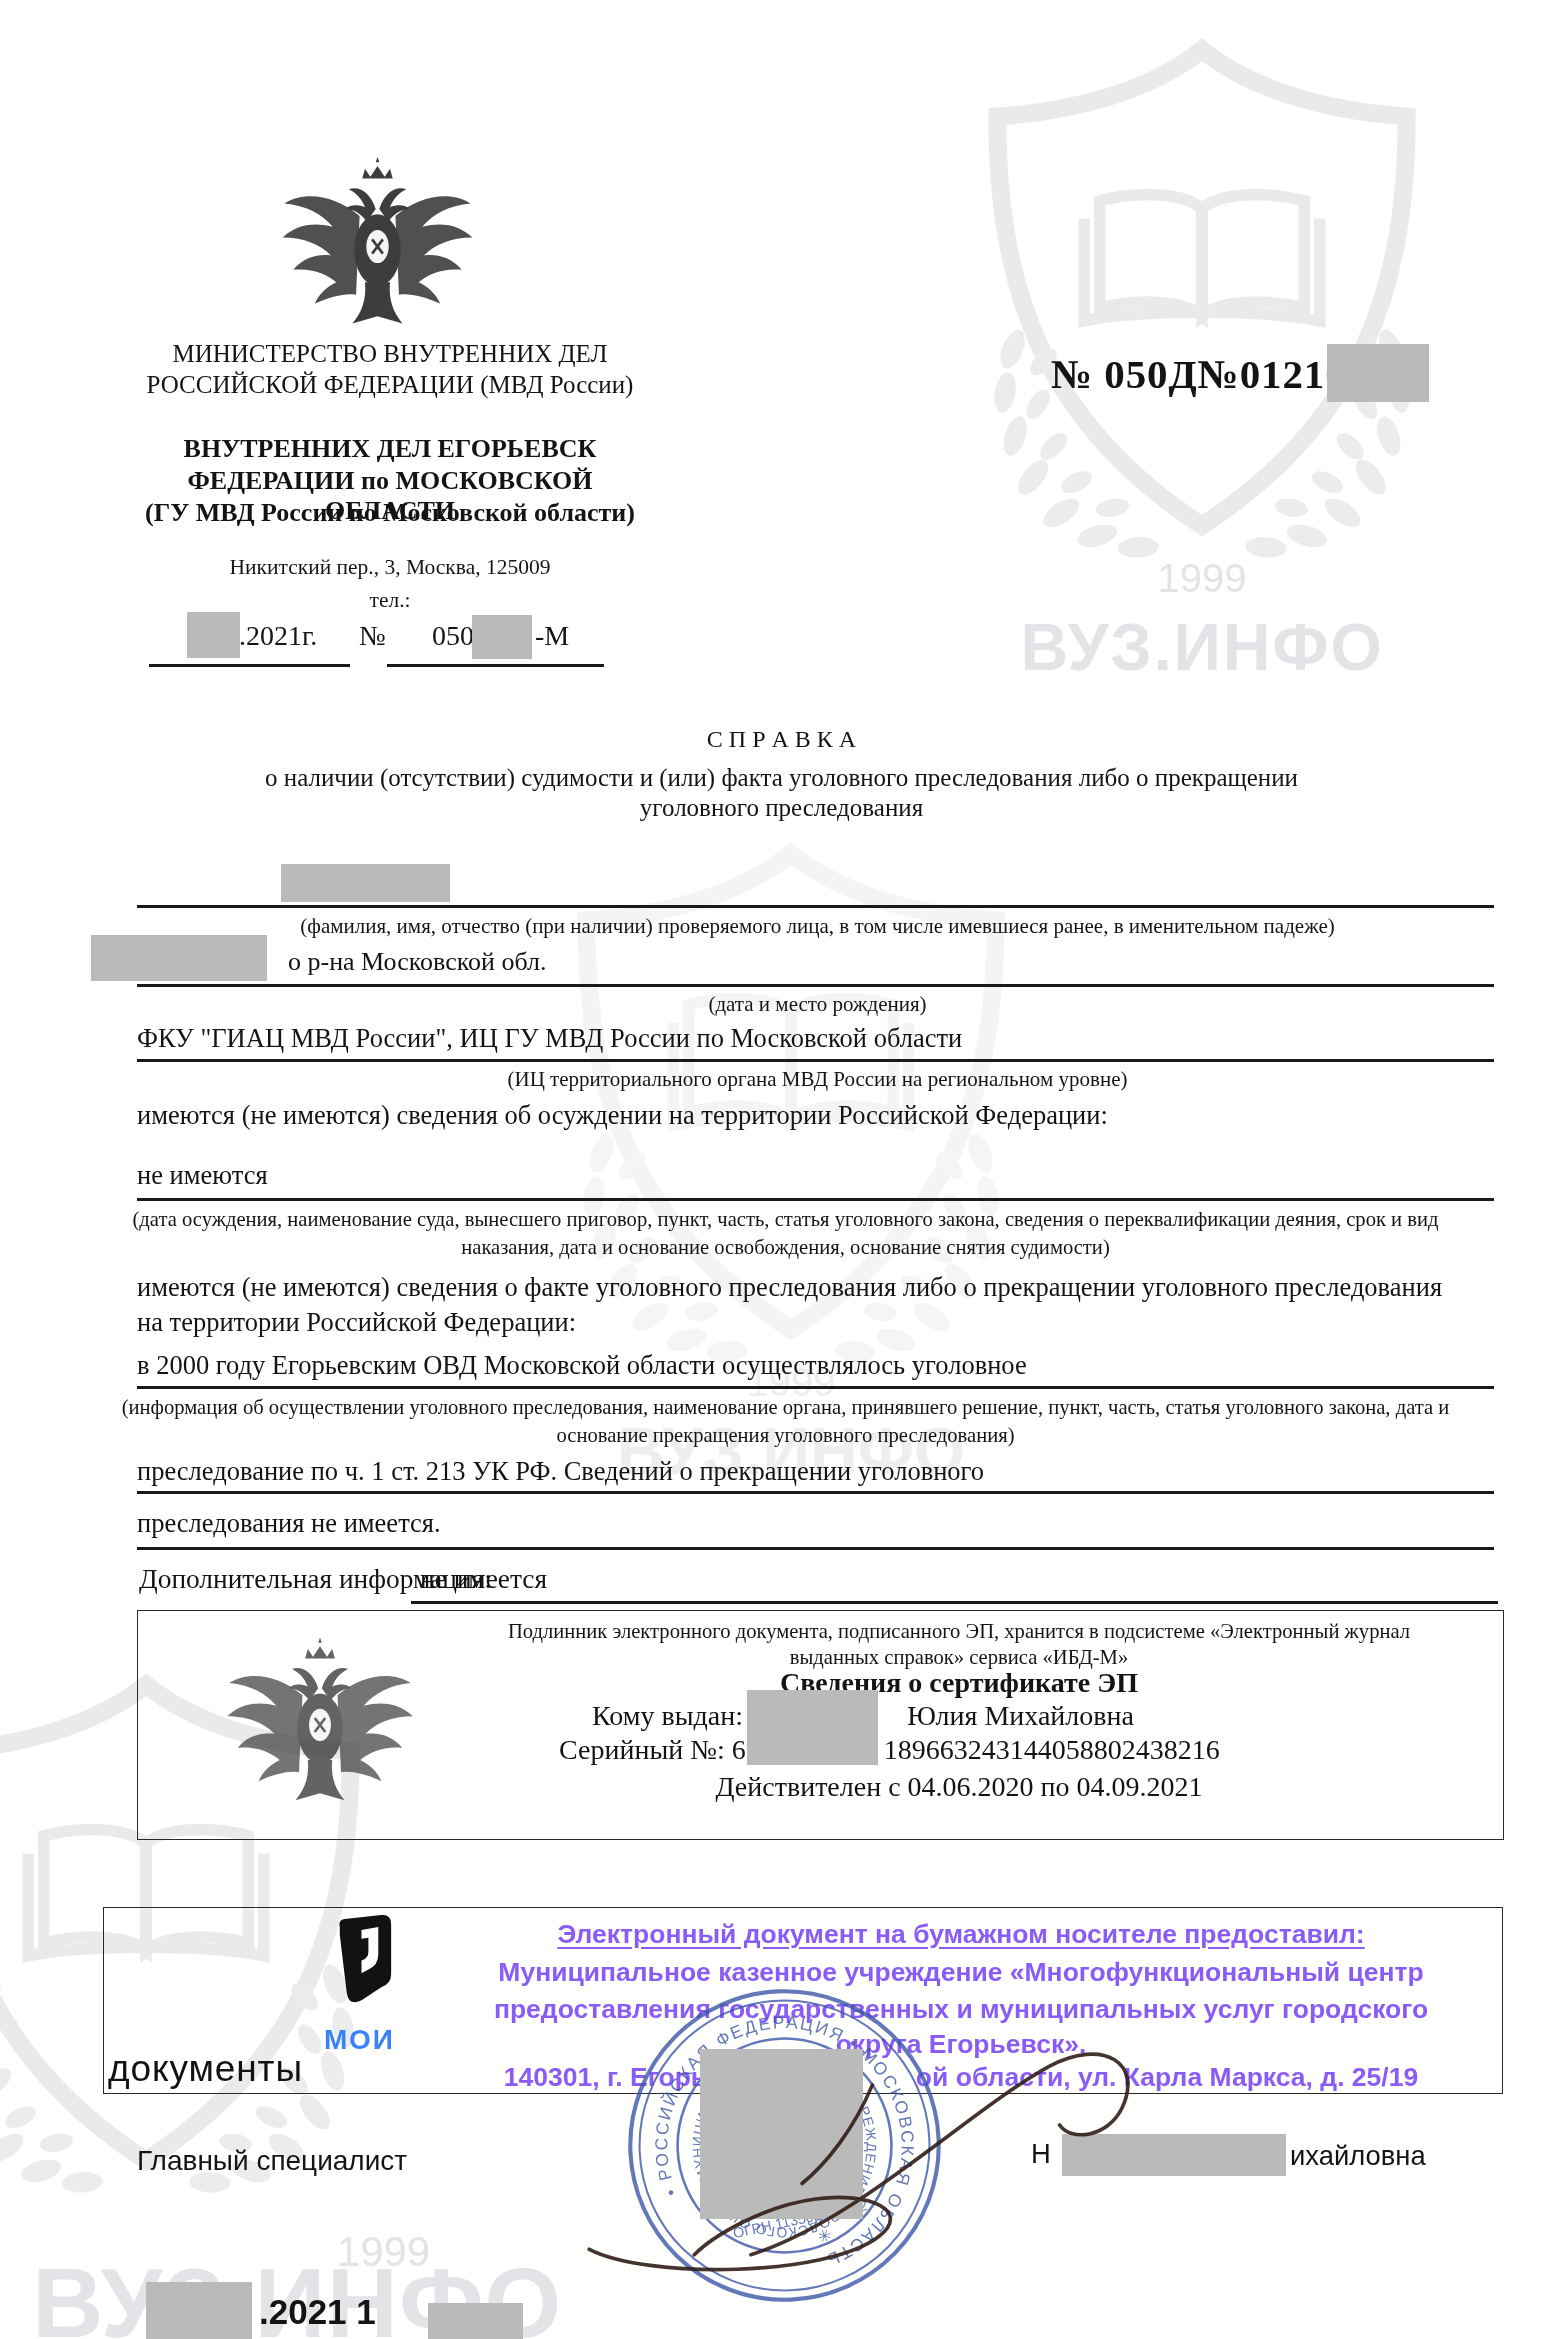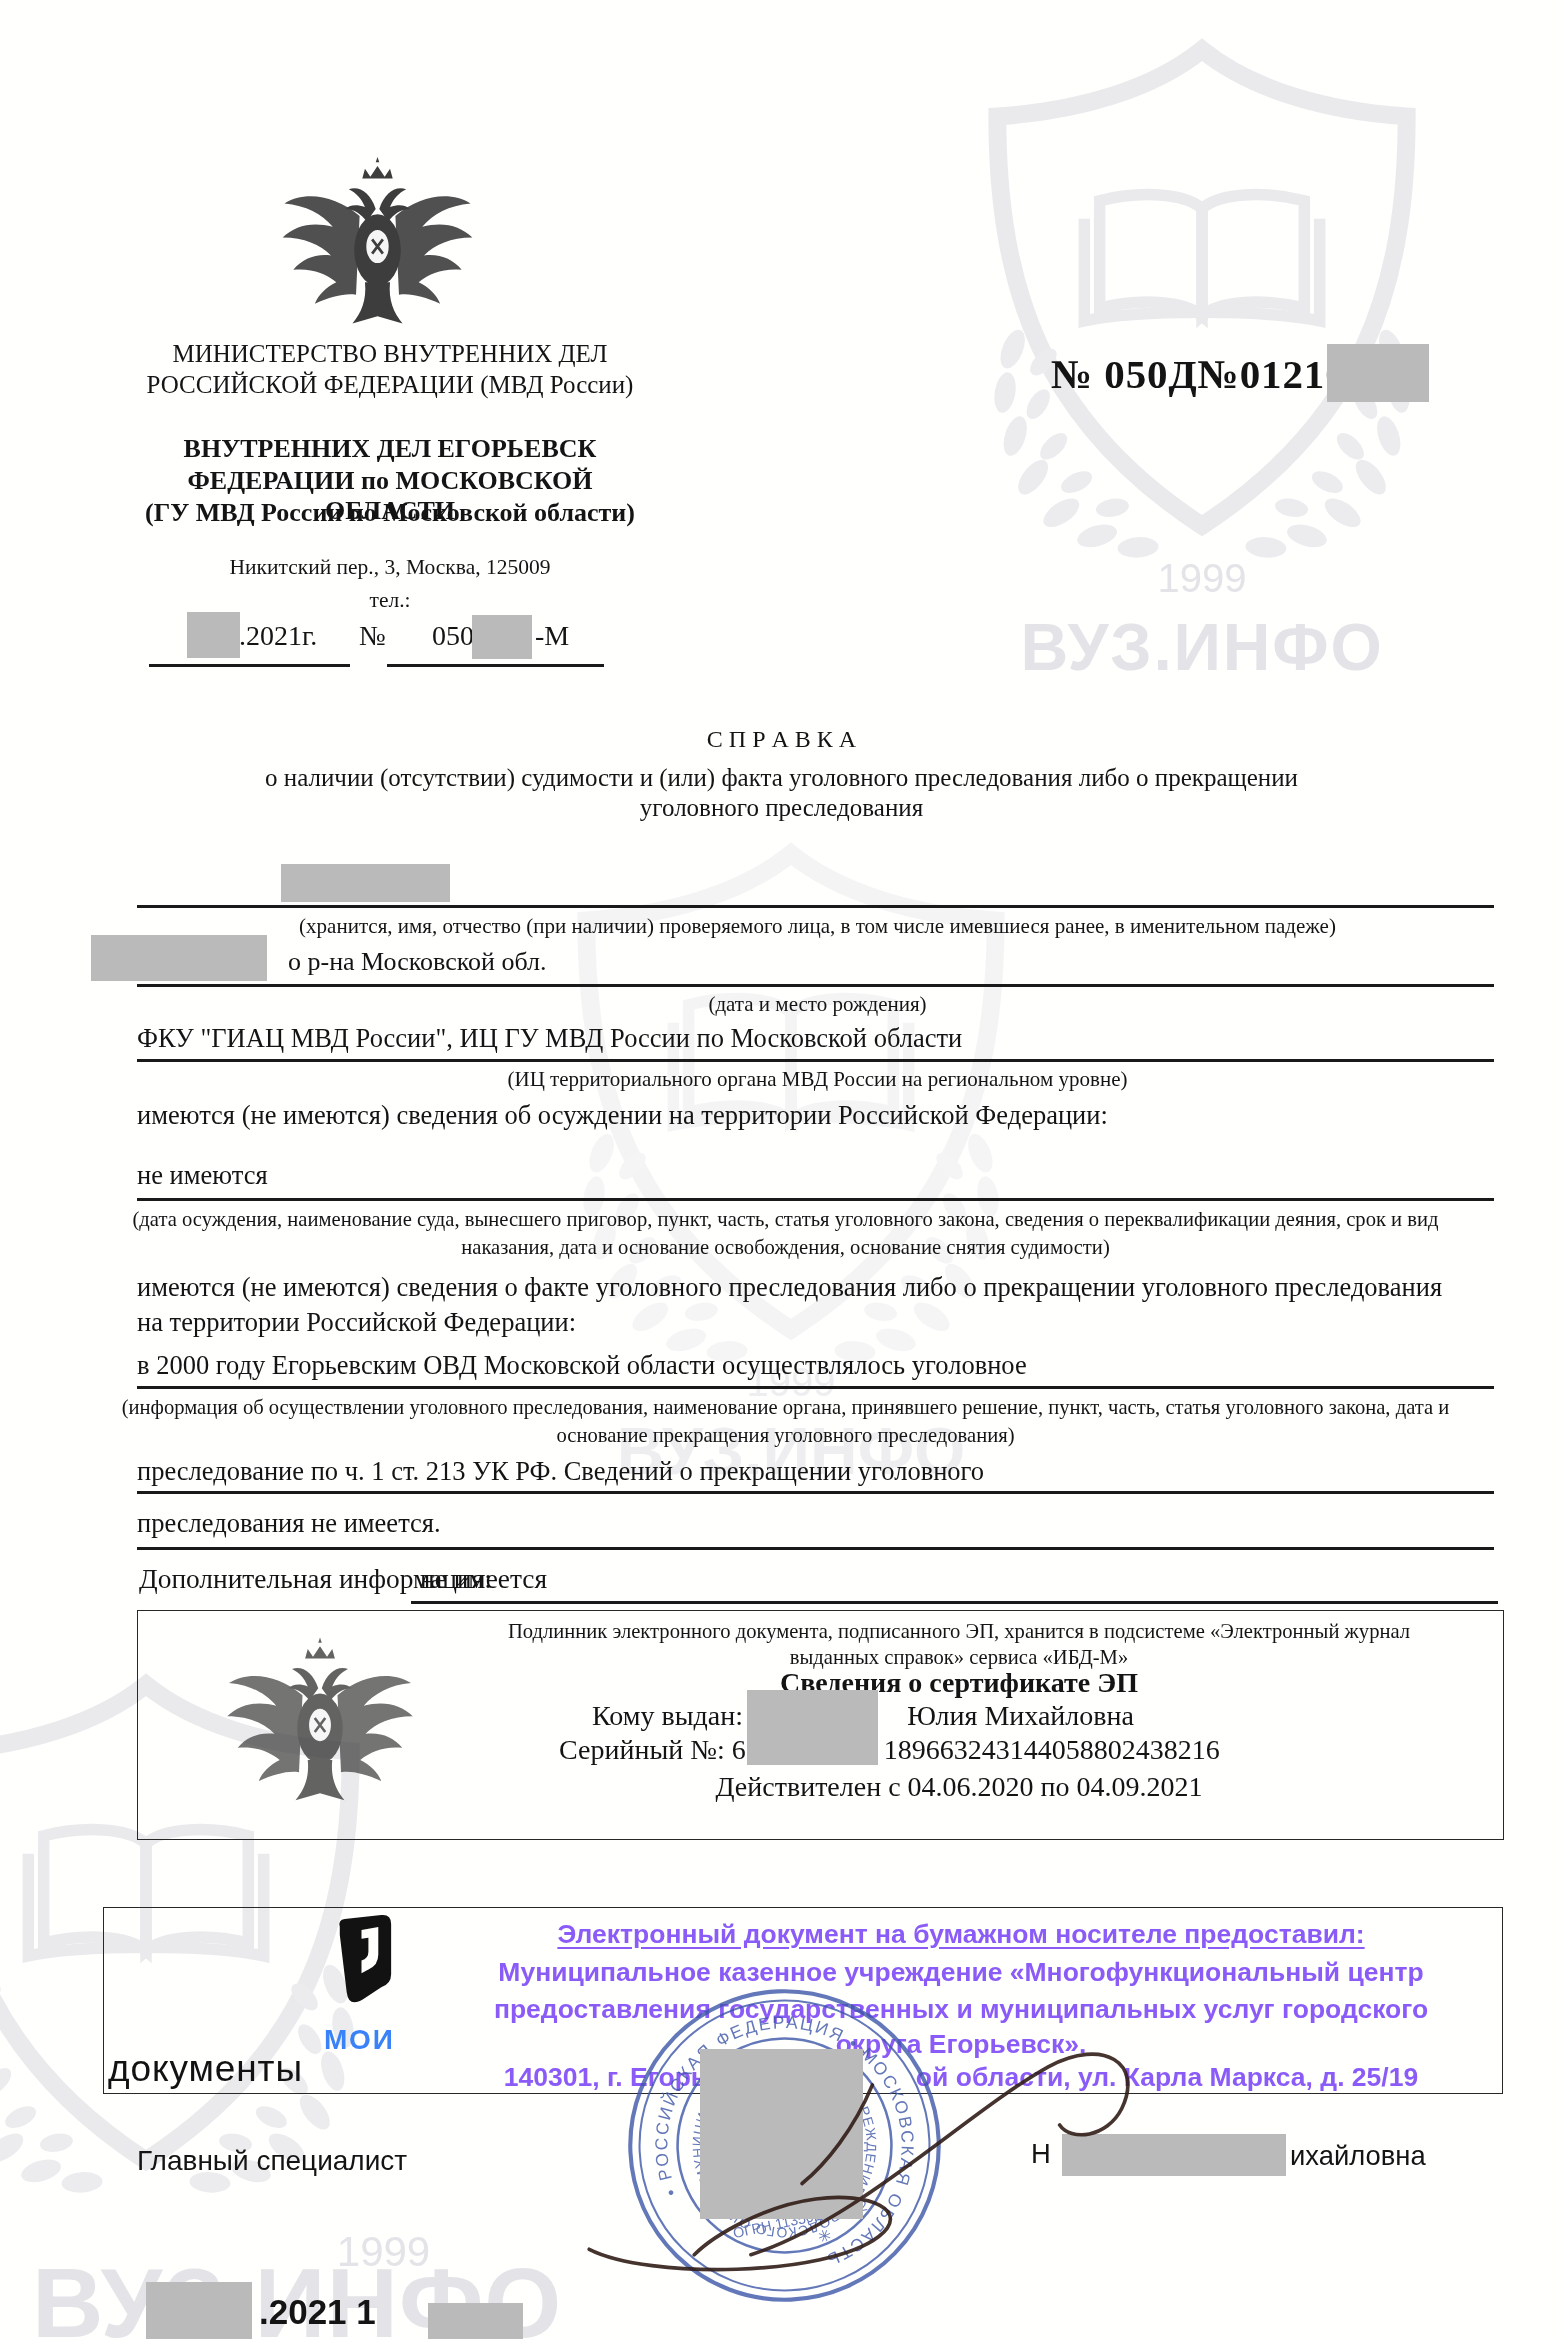--- a/index.html
+++ b/index.html
@@ -114,21 +114,21 @@
   <div class="line" style="left:149px;top:664px;width:201px"></div>
   <div class="line" style="left:387px;top:664px;width:217px"></div>
 
   <div class="abs content ser b" style="left:1051px;top:350px;font-size:41px;letter-spacing:0.9px">№ 050Д№012100</div>
 
   <div class="abs content ctr ser" style="left:0;top:726px;width:1563px;font-size:24px">С П Р А В К А</div>
   <div class="abs content ctr ser" style="left:101px;top:764px;width:1361px;font-size:25px">о наличии (отсутствии) судимости и (или) факта уголовного преследования либо о прекращении</div>
   <div class="abs content ctr ser" style="left:101px;top:794px;width:1361px;font-size:25px">уголовного преследования</div>
 
   <div class="line" style="left:137px;top:905px;width:1357px"></div>
-  <div class="abs content ctr ser" style="left:137px;top:914px;width:1361px;font-size:21px">(хранится, имя, отчество (при наличии) проверяемого лица, в том числе имевшиеся ранее, в именительном падеже)</div>
+  <div class="abs content ctr ser" style="left:137px;top:914px;width:1361px;font-size:21px">(фамилия, имя, отчество (при наличии) проверяемого лица, в том числе имевшиеся ранее, в именительном падеже)</div>
 
   <div class="abs content ser" style="left:288px;top:947px;font-size:26px">о р-на Московской обл.</div>
   <div class="line" style="left:137px;top:984px;width:1357px"></div>
   <div class="abs content ctr ser" style="left:137px;top:992px;width:1361px;font-size:21px">(дата и место рождения)</div>
 
   <div class="abs content ser" style="left:137px;top:1023px;font-size:26.5px">ФКУ "ГИАЦ МВД России", ИЦ ГУ МВД России по Московской области</div>
   <div class="line" style="left:137px;top:1059px;width:1357px"></div>
   <div class="abs content ctr ser" style="left:137px;top:1067px;width:1361px;font-size:21px">(ИЦ территориального органа МВД России на региональном уровне)</div>
 
   <div class="abs content ser" style="left:137px;top:1100px;font-size:26.5px">имеются (не имеются) сведения об осуждении на территории Российской Федерации:</div>

